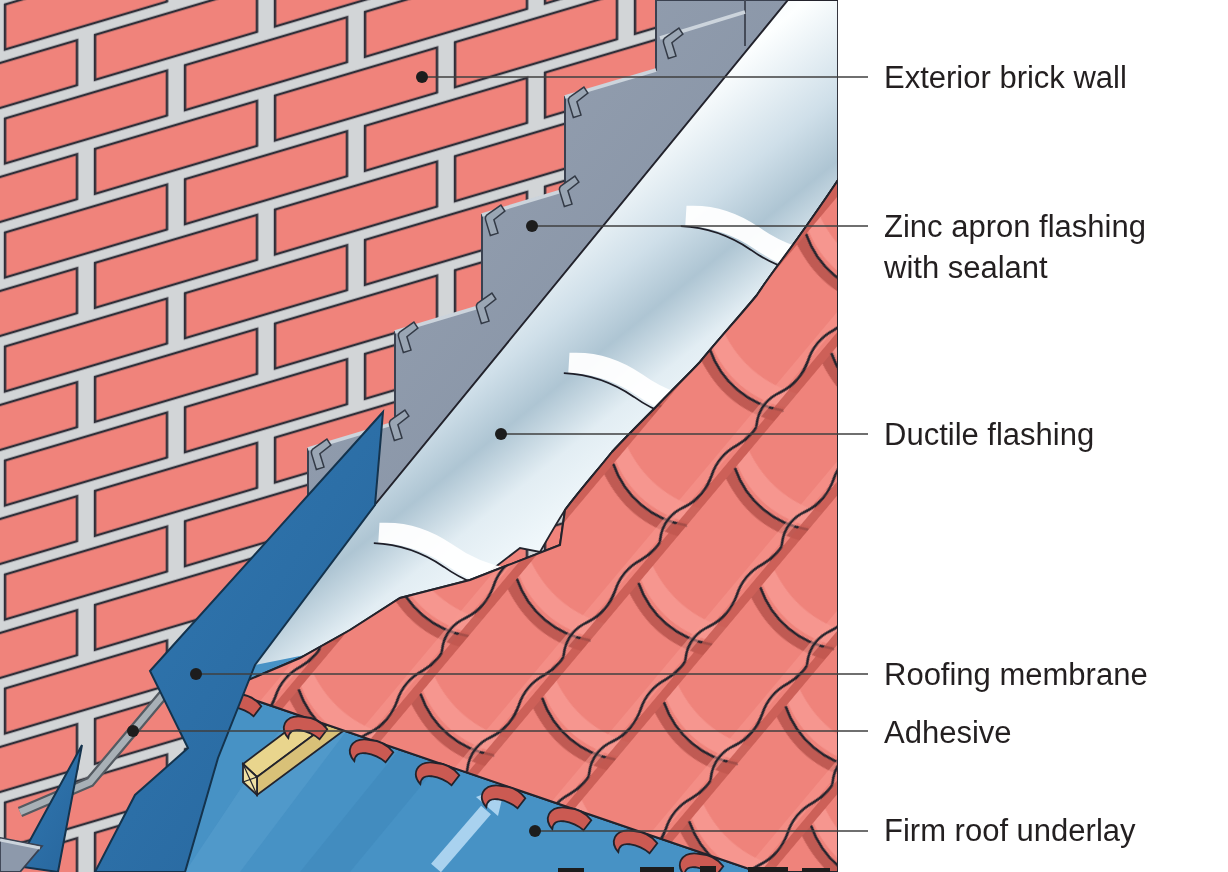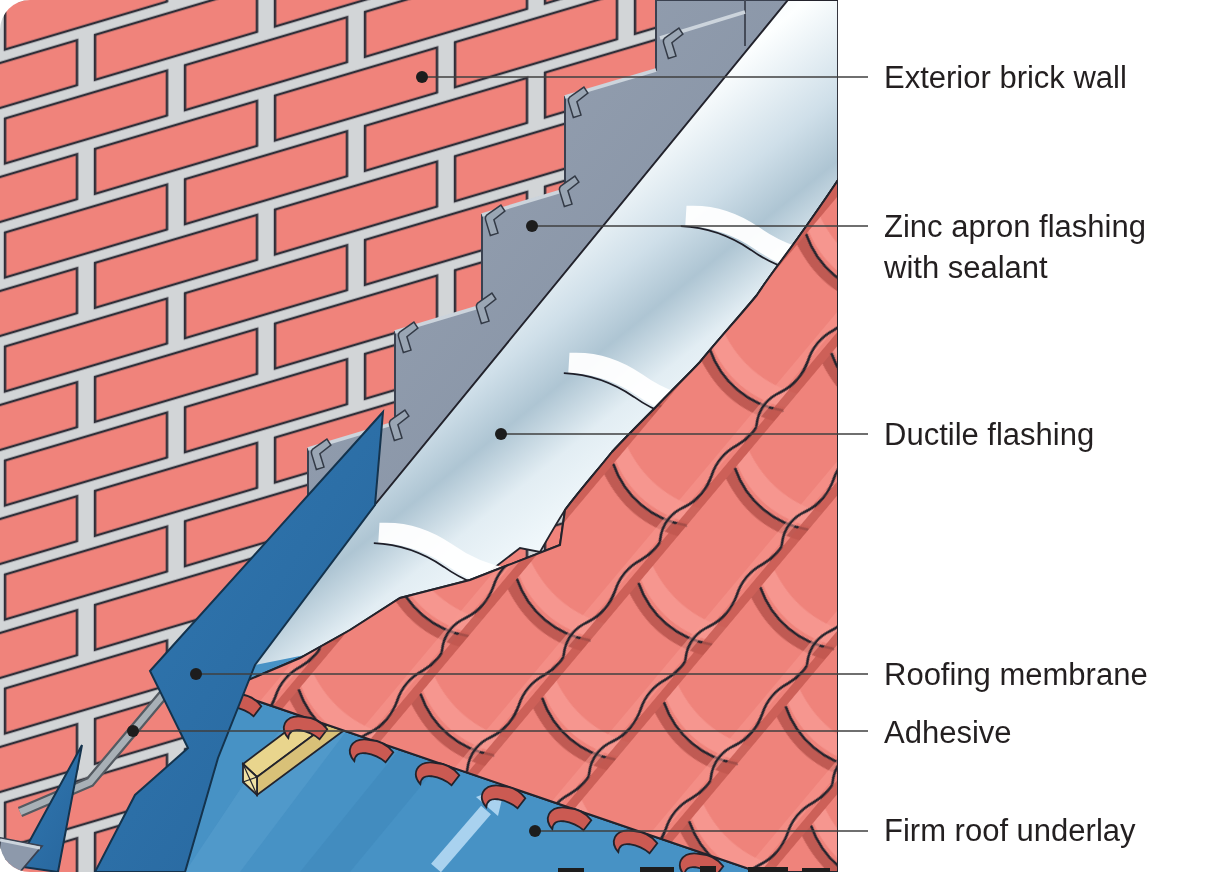--- a/index.html
+++ b/index.html
@@ -1,17 +1,17 @@
 <!DOCTYPE html>
 <html><head>
 <meta charset="utf-8">
 <style>
   html,body{margin:0;padding:0;background:#ffffff;}
   .stage{position:relative;width:1228px;height:872px;background:#fff;overflow:hidden;
-         font-family:"Liberation Sans", sans-serif;border-radius:30px;}
+         font-family:"Liberation Sans", sans-serif;}
   .stage svg{position:absolute;left:0;top:0;}
   text.callout{font-family:"Liberation Sans", sans-serif;font-size:31px;fill:#231f20;}
 </style>
 </head>
 <body>
 
 <div class="stage">
 <svg width="1228" height="872" viewBox="0 0 1228 872">
   <defs>
 

